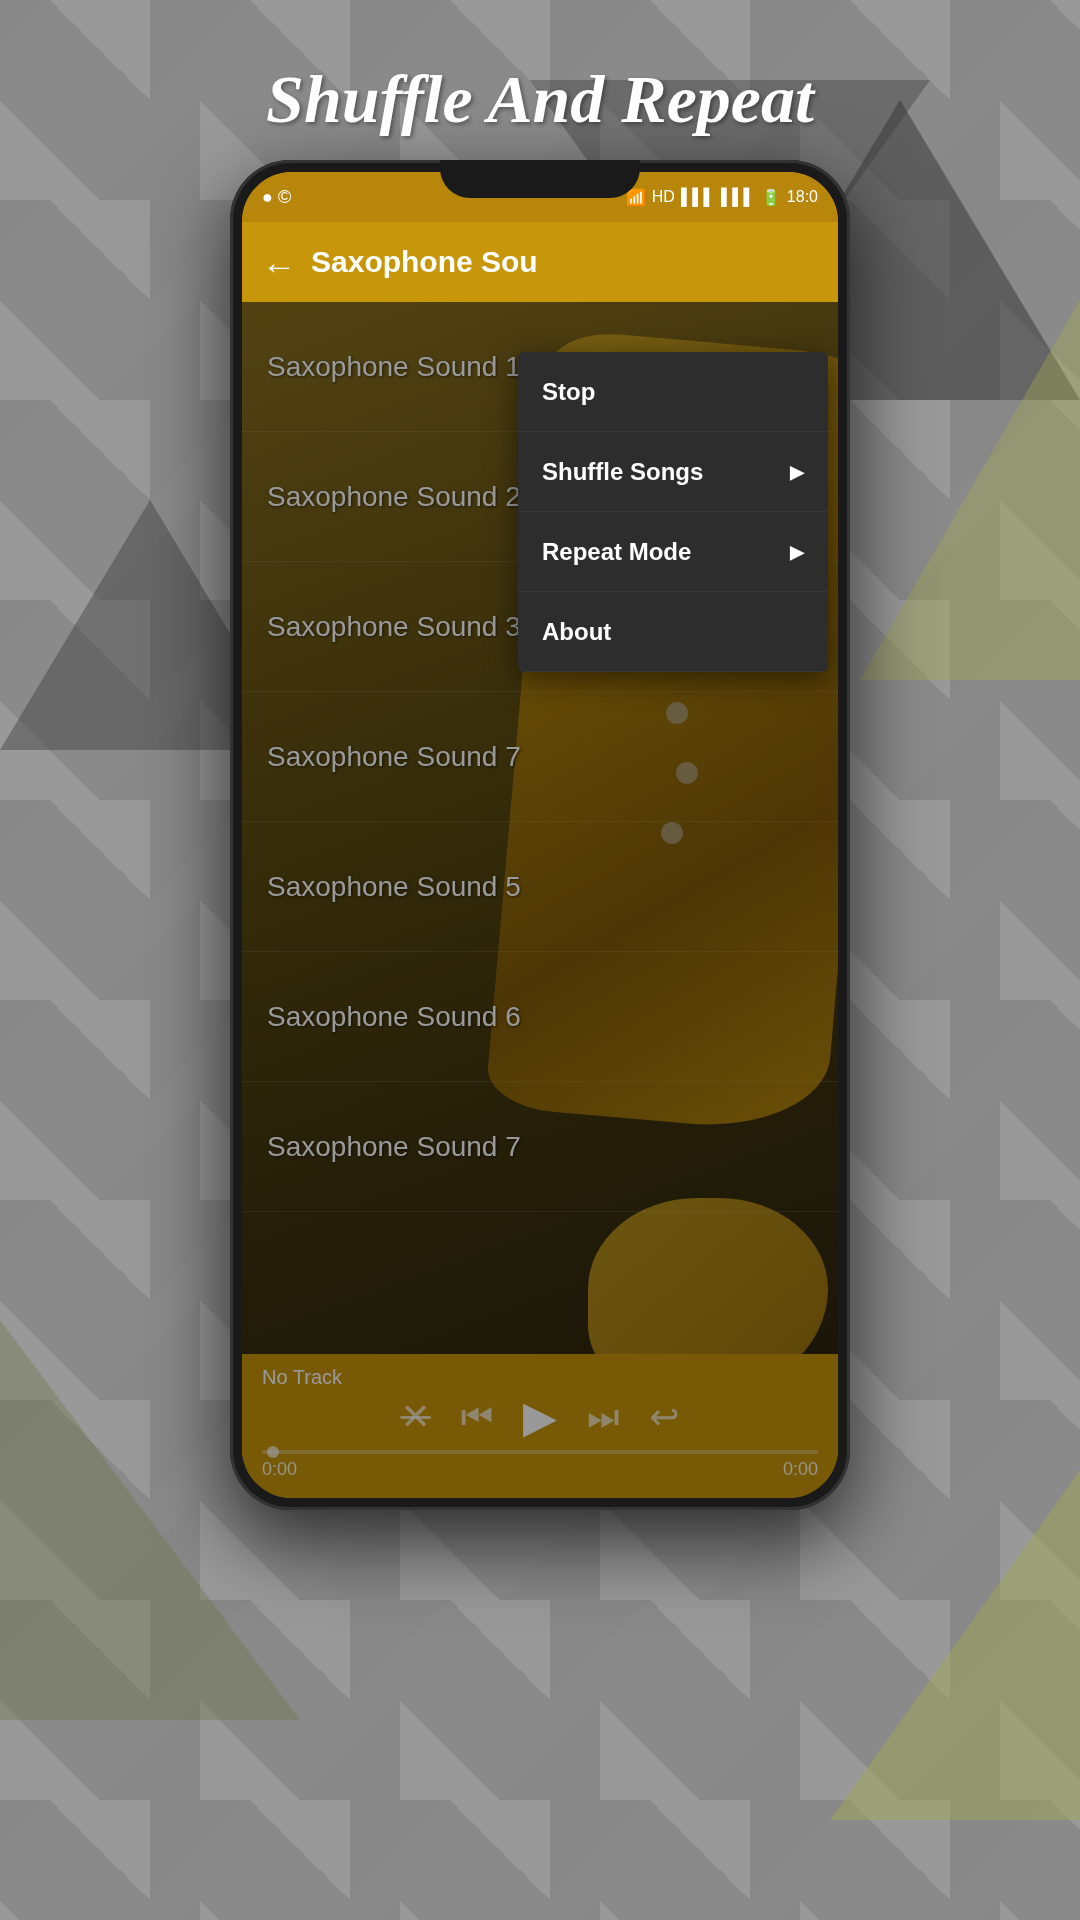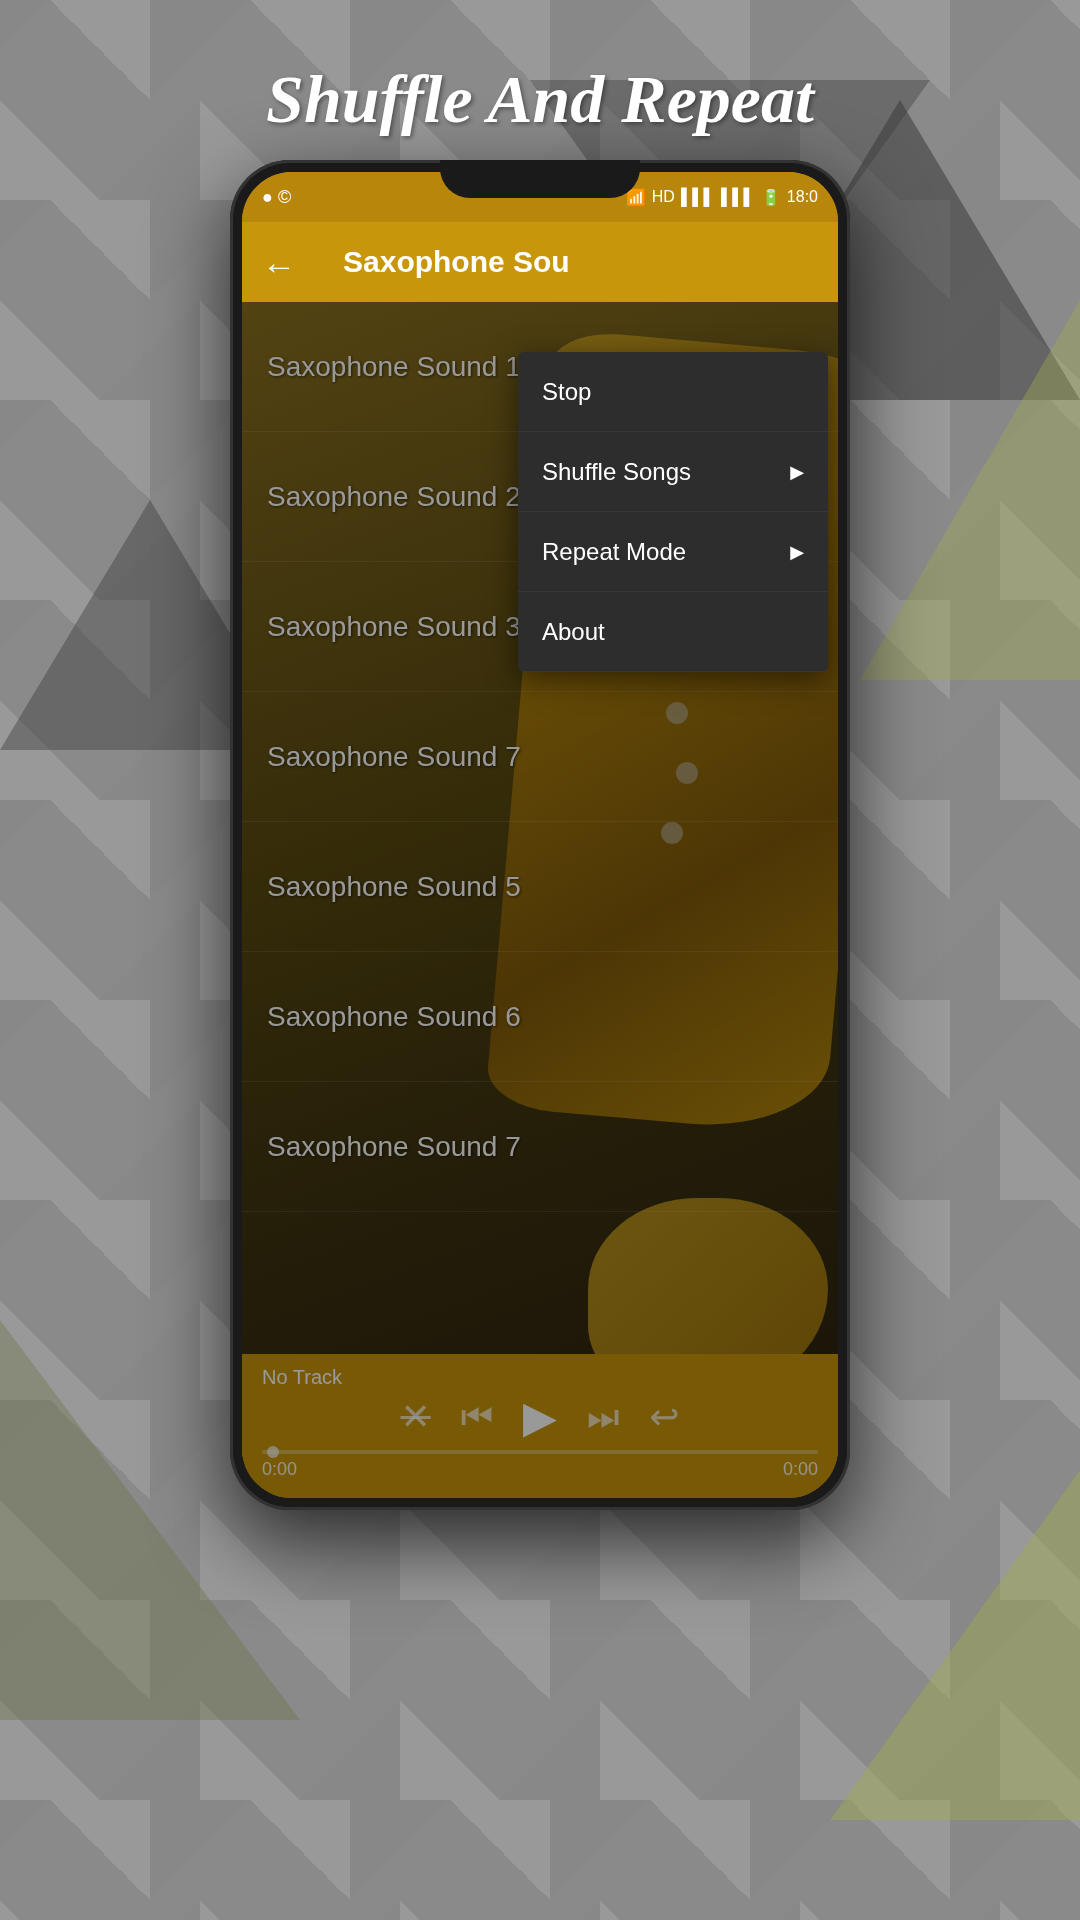--- a/index.html
+++ b/index.html
@@ -176,21 +176,20 @@
       font-size: 34px;
       cursor: pointer;
       margin-right: 15px;
     }
 
     .app-header-title {
       color: white;
       font-size: 30px;
       font-weight: bold;
       flex: 1;
-      margin-left: 32px;
     }
 
     
     .song-list-area {
       position: relative;
       flex: 1;
       overflow: hidden;
     }
 
     
@@ -330,20 +329,21 @@
     }
 
     .menu-item {
       height: 80px;
       display: flex;
       align-items: center;
       justify-content: space-between;
       padding: 0 24px;
       cursor: pointer;
       border-bottom: 1px solid rgba(255,255,255,0.05);
+      font-weight: bold;
     }
 
     .menu-item-text {
       color: white;
       font-size: 24px;
     }
 
     .menu-arrow {
       color: white;
       font-size: 18px;

